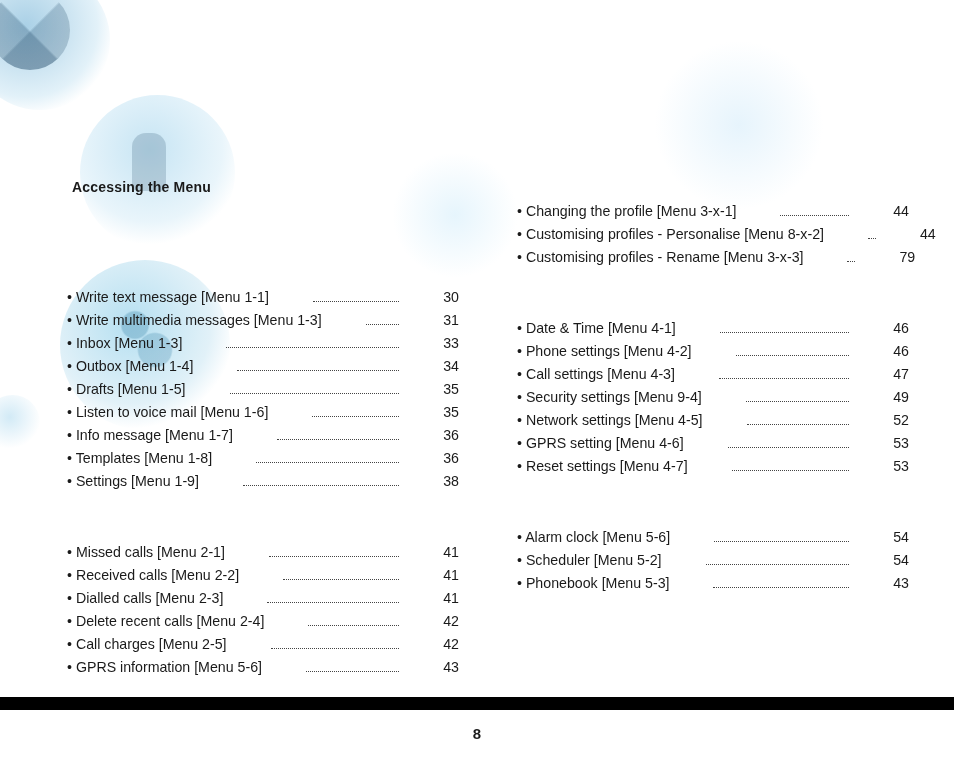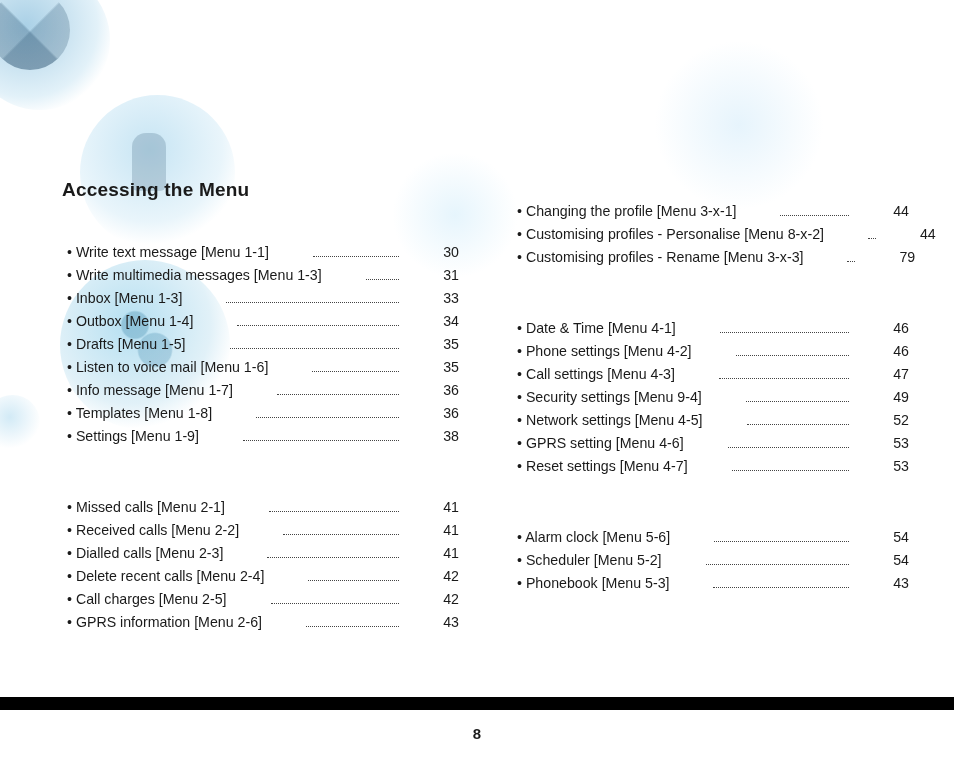--- a/index.html
+++ b/index.html
@@ -75,23 +75,23 @@
       background: radial-gradient(circle, rgba(210,235,250,0.55), rgba(255,255,255,0) 70%);
     }
     .deco-glow2 {
       top: 150px; left: 390px;
       width: 130px; height: 130px;
       border-radius: 50%;
       background: radial-gradient(circle, rgba(205,235,250,0.5), rgba(255,255,255,0) 68%);
     }
     .heading {
       position: absolute;
-      left: 62px;
+      left: 72px;
       top: 179px;
-      font-size: 19px;
+      font-size: 14px;
       font-weight: bold;
       color: #1a1a1a;
       letter-spacing: 0.2px;
     }
     .columns {
       position: absolute;
       top: 200px;
       left: 67px;
       width: 842px;
       display: flex;
@@ -118,21 +118,21 @@
     }
     .entry .dots {
       flex: 1 1 auto;
       border-bottom: 1.2px dotted #444;
       margin: 0 4px 3px 4px;
       min-width: 8px;
     }
     .entry .page {
       font-family: "Arial Narrow", Arial, sans-serif;
     }
-    .col-left .group:first-child { margin-top: 41px; }
+    .col-left .group:first-child { margin-top: 86px; }
     .footer-bar {
       position: absolute;
       left: 0; right: 0;
       top: 697px;
       height: 13px;
       background: #000;
     }
     .page-number {
       position: absolute;
       left: 0; right: 0;
@@ -224,21 +224,21 @@
           <span class="label">• Delete recent calls [Menu 2-4]</span>
           <span class="dots"></span>
           <span class="page">42</span>
         </div>
         <div class="entry">
           <span class="label">• Call charges [Menu 2-5]</span>
           <span class="dots"></span>
           <span class="page">42</span>
         </div>
         <div class="entry">
-          <span class="label">• GPRS information [Menu 2-6]</span>
+          <span class="label">• GPRS information [Menu 5-6]</span>
           <span class="dots"></span>
           <span class="page">43</span>
         </div>
       </div>
     </div>
   <div class="col col-right" id="col-right">
       <div class="group">
         <div class="entry">
           <span class="label">• Changing the profile [Menu 3-x-1]</span>
           <span class="dots"></span>

